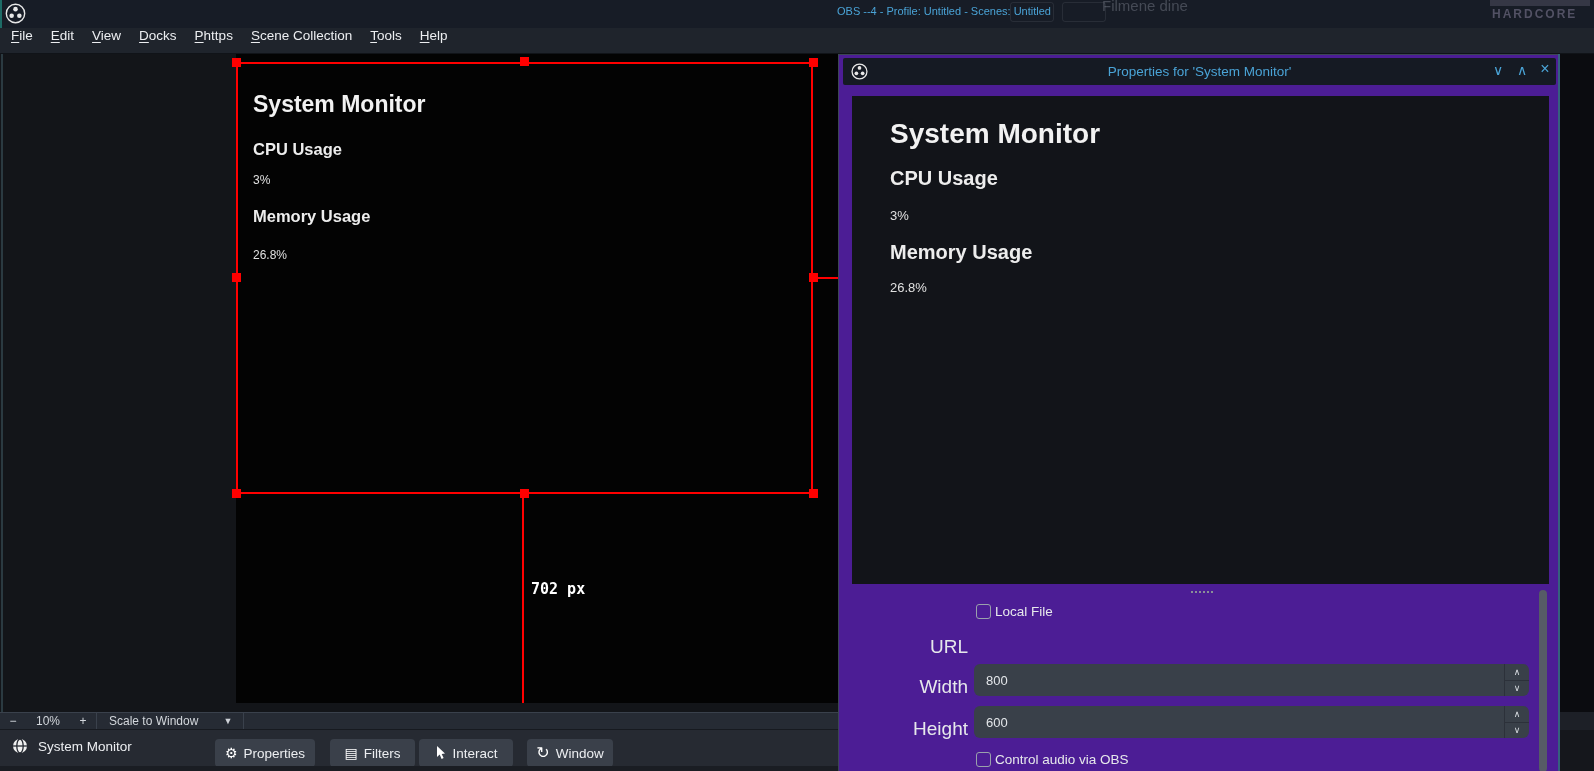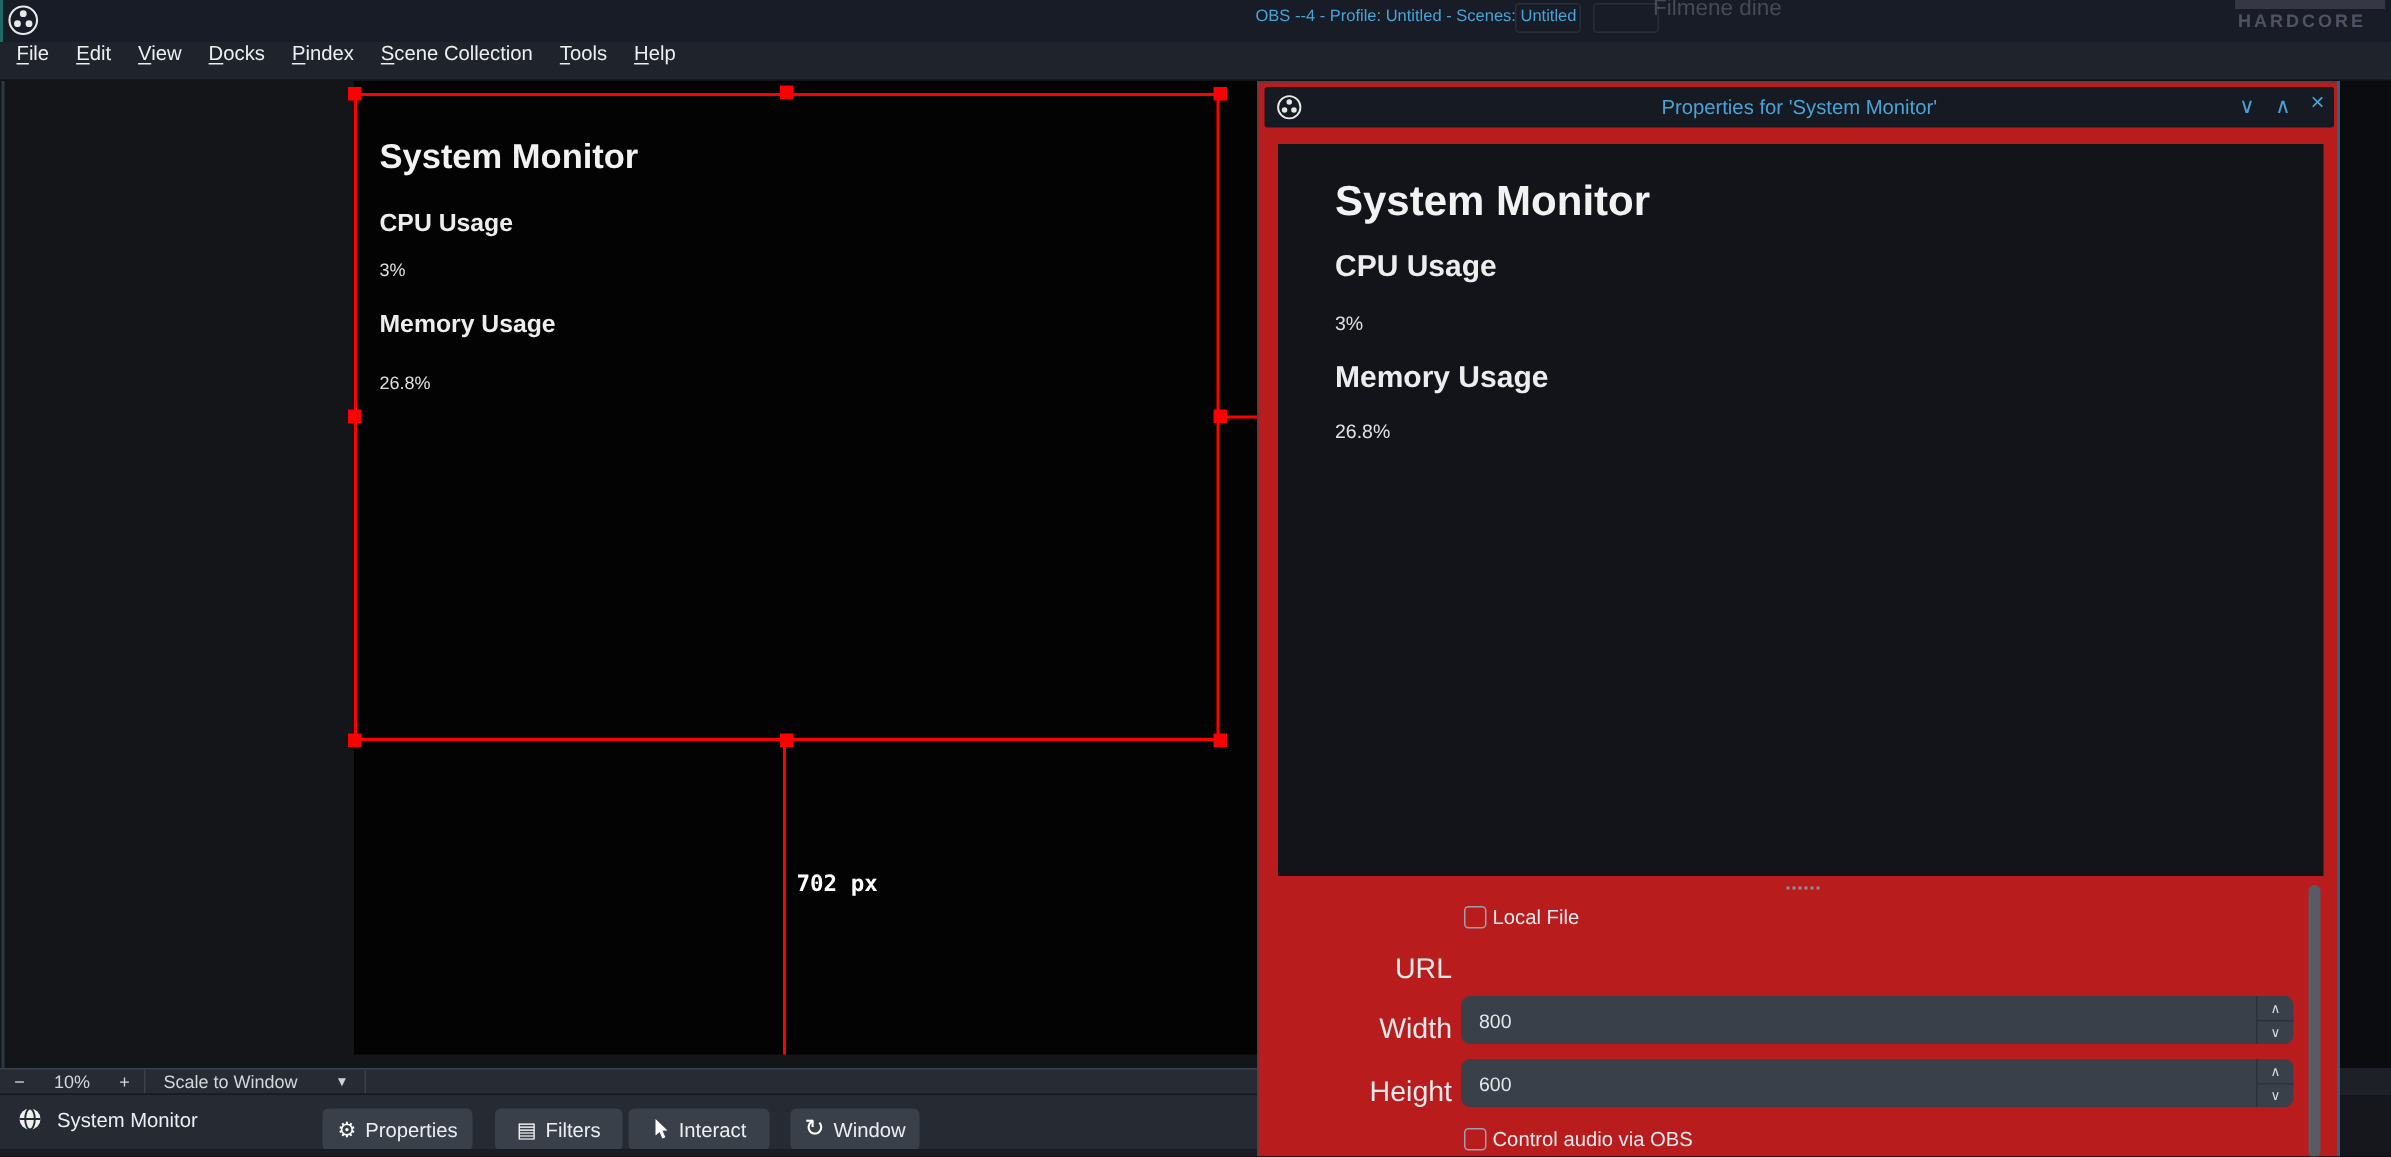--- a/index.html
+++ b/index.html
@@ -53,21 +53,21 @@
   .zb-div2 { position:absolute; left:243px; top:0; width:1px; height:17px; background:#3a414c; }
 
   
   .src-toolbar { position:absolute; left:0; top:729px; width:838px; height:37px; background:#262a32; border-top:1px solid #171a20; }
   .src-footer { position:absolute; left:0; top:766px; width:838px; height:5px; background:#1a1d23; }
   .src-item { position:absolute; left:12px; top:8px; display:flex; align-items:center; gap:10px; color:#eceef1; font-size:13.5px; }
   .tb-btn { position:absolute; top:9px; height:28px; background:#3a404a; border-radius:4px; display:flex; align-items:center; justify-content:center; gap:6px; color:#eceef1; font-size:13.5px; cursor:default; }
   .tb-icon { color:#ffffff; font-size:14px; line-height:1; }
 
   
-  .dialog { position:absolute; left:838px; top:54px; width:720px; height:717px; background:#b91c1c; border-left:1px solid #3c4654; border-top:1px solid #3c4654; }
+  .dialog { position:absolute; left:838px; top:54px; width:720px; height:717px; background:#4c1d95; border-left:1px solid #3c4654; border-top:1px solid #3c4654; }
   .win-right-border { position:absolute; left:1558px; top:54px; width:2px; height:717px; background:#35617d; }
   .right-bg-strip { position:absolute; left:1560px; top:54px; width:34px; height:717px; background:#0b0c10; }
   .right-band1 { position:absolute; left:1560px; top:712px; width:34px; height:18px; background:#1d2027; }
   .right-band2 { position:absolute; left:1560px; top:730px; width:34px; height:41px; background:#15171c; }
 
   .dlg-header { position:absolute; left:4px; top:3px; width:713px; height:27px; background:#151a23; border-radius:2px; }
   .dlg-title { position:absolute; left:0; right:0; top:6px; text-align:center; color:#4aa3d6; font-size:13.5px; }
   .dlg-hicon { position:absolute; top:4px; color:#4aa3d6; font-size:14px; width:20px; text-align:center; cursor:default; }
 
   .dlg-preview { position:absolute; left:13px; top:41px; width:697px; height:488px; background:#121419; overflow:hidden; }
@@ -108,21 +108,21 @@
     <div class="bg-ghost-bar"></div>
     <span class="bg-ghost-corner">HARDCORE</span>
     <span class="win-title">OBS --4 - Profile: Untitled - Scenes: Untitled</span>
   </div>
 
   <div class="menubar">
     <span class="menu-item"><span class="ul">F</span><span>ile</span></span>
     <span class="menu-item"><span class="ul">E</span><span>dit</span></span>
     <span class="menu-item"><span class="ul">V</span><span>iew</span></span>
     <span class="menu-item"><span class="ul">D</span><span>ocks</span></span>
-    <span class="menu-item"><span class="ul">P</span><span>index</span></span>
+    <span class="menu-item"><span class="ul">P</span><span>https</span></span>
     <span class="menu-item"><span class="ul">S</span><span>cene Collection</span></span>
     <span class="menu-item"><span class="ul">T</span><span>ools</span></span>
     <span class="menu-item"><span class="ul">H</span><span>elp</span></span>
   </div>
 
   <div class="preview-area">
     <div class="left-edge-line"></div>
     <div class="canvas-black"></div>
 
     <span class="ov-title cv-t1">System Monitor</span>

